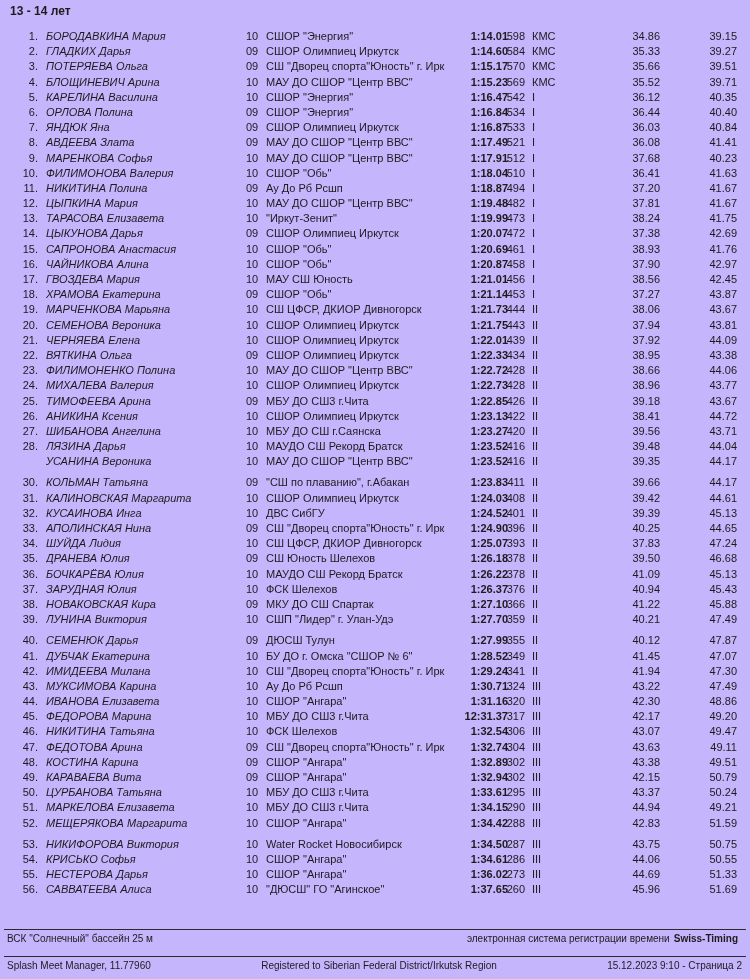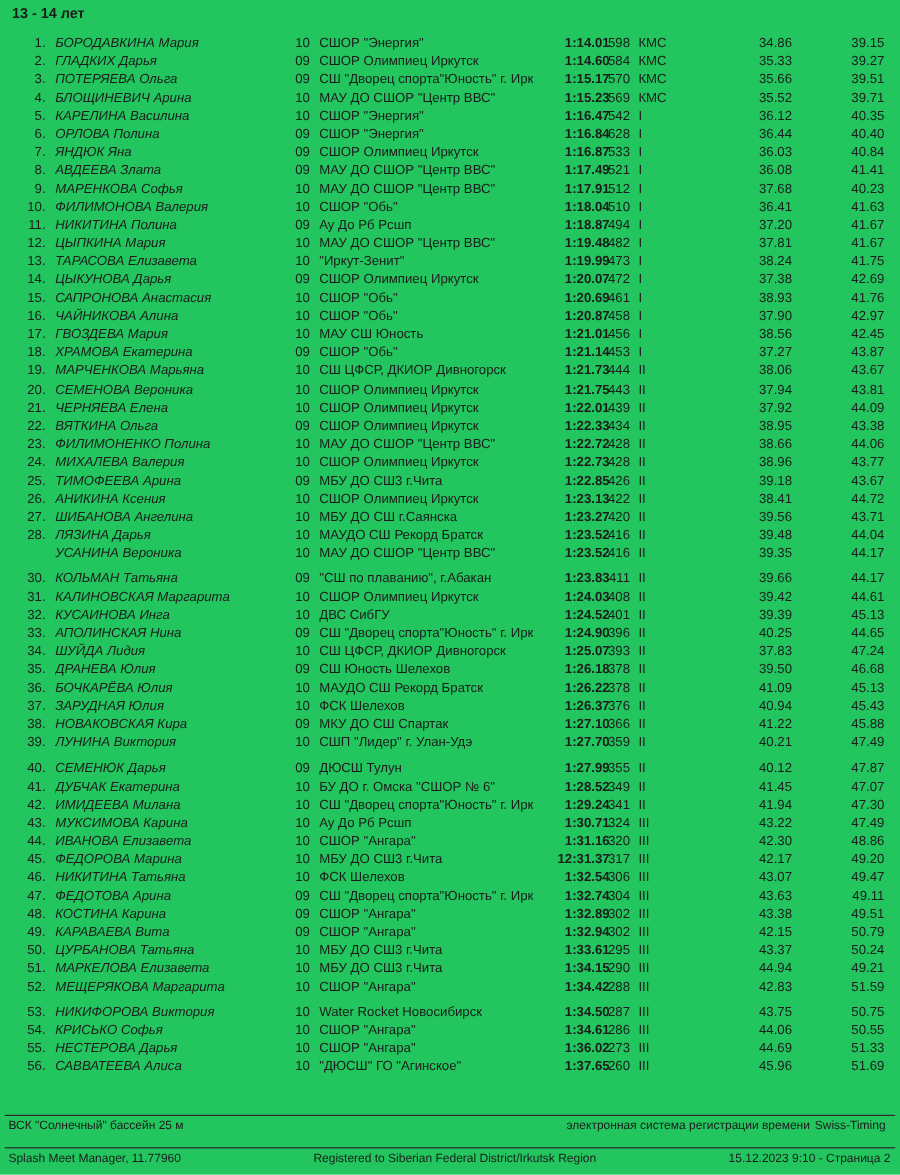--- a/index.html
+++ b/index.html
@@ -1,19 +1,19 @@
 <!DOCTYPE html>
 <html><head>
 <meta charset="utf-8">
 <style>
   html,body{margin:0;padding:0;background:#fff;}
   .page{
     position:relative;
     width:750px;height:979px;
-    background:#22c55e;
+    background:#c4b5fd;
     font-family:"Liberation Sans","DejaVu Sans",sans-serif;
     color:#1c1c1c;
     overflow:hidden;
   }
   .title{
     position:absolute;left:10px;top:4px;
     font-size:12px;font-weight:bold;
   }
   .table{
     position:absolute;left:0;top:29px;right:0;
@@ -43,21 +43,21 @@
   .rule1{top:929px;}
   .rule2{top:956px;}
   .footer-line{
     position:absolute;left:7px;right:8px;
     display:flex;justify-content:space-between;align-items:baseline;
     font-size:10px;
   }
   .f1{top:933px;}
   .f2{top:960px;}
   .f1 .right span{margin-right:4px;}
-  .brand{font-weight:normal;}
+  .brand{font-weight:bold;}
 </style>
 </head>
 <body>
 
 <div class="page">
   <div class="title">13 - 14 лет</div>
 
   <div class="table">
       <div class="row">
     <span class="c place">1.</span>
@@ -113,21 +113,21 @@
     <span class="c cat">I</span>
     <span class="c s1">36.12</span>
     <span class="c s2">40.35</span>
   </div>
       <div class="row">
     <span class="c place">6.</span>
     <span class="c name">ОРЛОВА Полина</span>
     <span class="c yob">09</span>
     <span class="c club">СШОР "Энергия"</span>
     <span class="c time">1:16.84</span>
-    <span class="c pts">628</span>
+    <span class="c pts">534</span>
     <span class="c cat">I</span>
     <span class="c s1">36.44</span>
     <span class="c s2">40.40</span>
   </div>
       <div class="row">
     <span class="c place">7.</span>
     <span class="c name">ЯНДЮК Яна</span>
     <span class="c yob">09</span>
     <span class="c club">СШОР Олимпиец Иркутск</span>
     <span class="c time">1:16.87</span>

